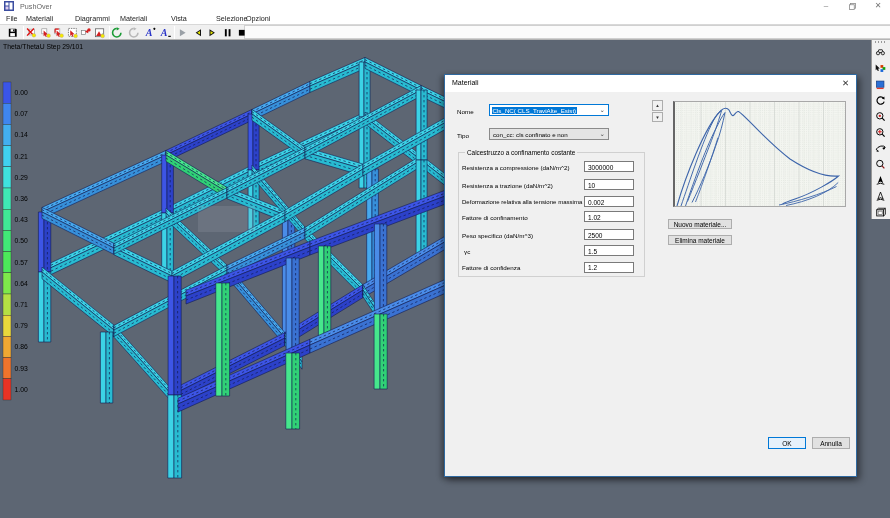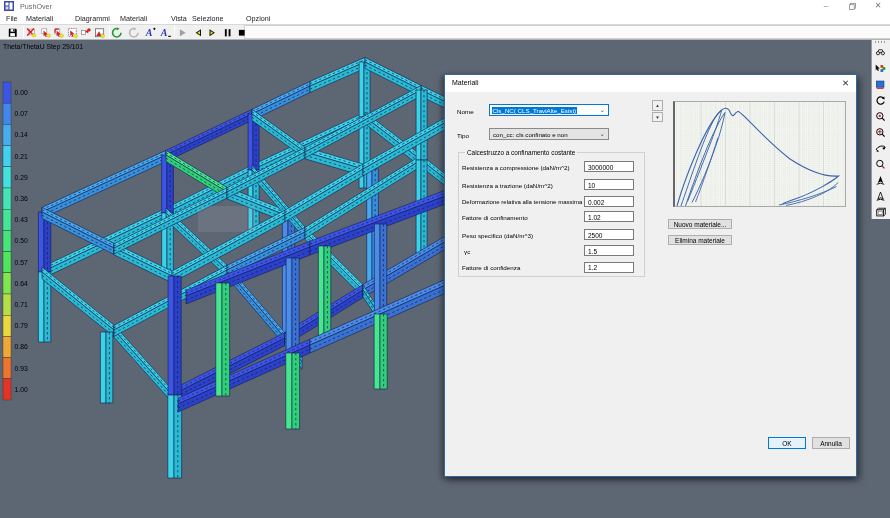--- a/index.html
+++ b/index.html
@@ -46,21 +46,21 @@
         <rect x="0.5" y="2" width="5.5" height="5.5" fill="#fff" stroke="#888" stroke-width="0.9"></rect>
       </svg></div>
   <div class="wbtn" style="left:873px">✕</div>
 </div>
 <div class="menubar">
   <span style="left:6px">File</span>
     <span style="left:26px">Materiali</span>
   <span style="left:75px">Diagrammi</span>
     <span style="left:120px">Materiali</span>
   <span style="left:171px">Vista</span>
-    <span style="left:192px">Selezione</span>
+    <span style="left:216px">Selezione</span>
   <span style="left:246px">Opzioni</span>
 </div>
 <div class="toolbar">
     <div style="position:absolute;left:244px;top:0px;width:646px;height:14px;background:#fbfbfb;border:1px solid #d0d0d0;border-right:none"></div>
     <div class="tbi" style="left:7px">
       <svg width="11.5" height="11.5" viewBox="0 0 16 16">
         <path d="M2.5 2.5h10l1 1v10h-11z" fill="#000"></path>
         <rect x="4.5" y="8.5" width="6.5" height="4.5" fill="#fff"></rect>
         <rect x="5" y="3" width="5.5" height="3.5" fill="#fff"></rect>
         <rect x="8.5" y="3.4" width="1.6" height="2.6" fill="#000"></rect>

